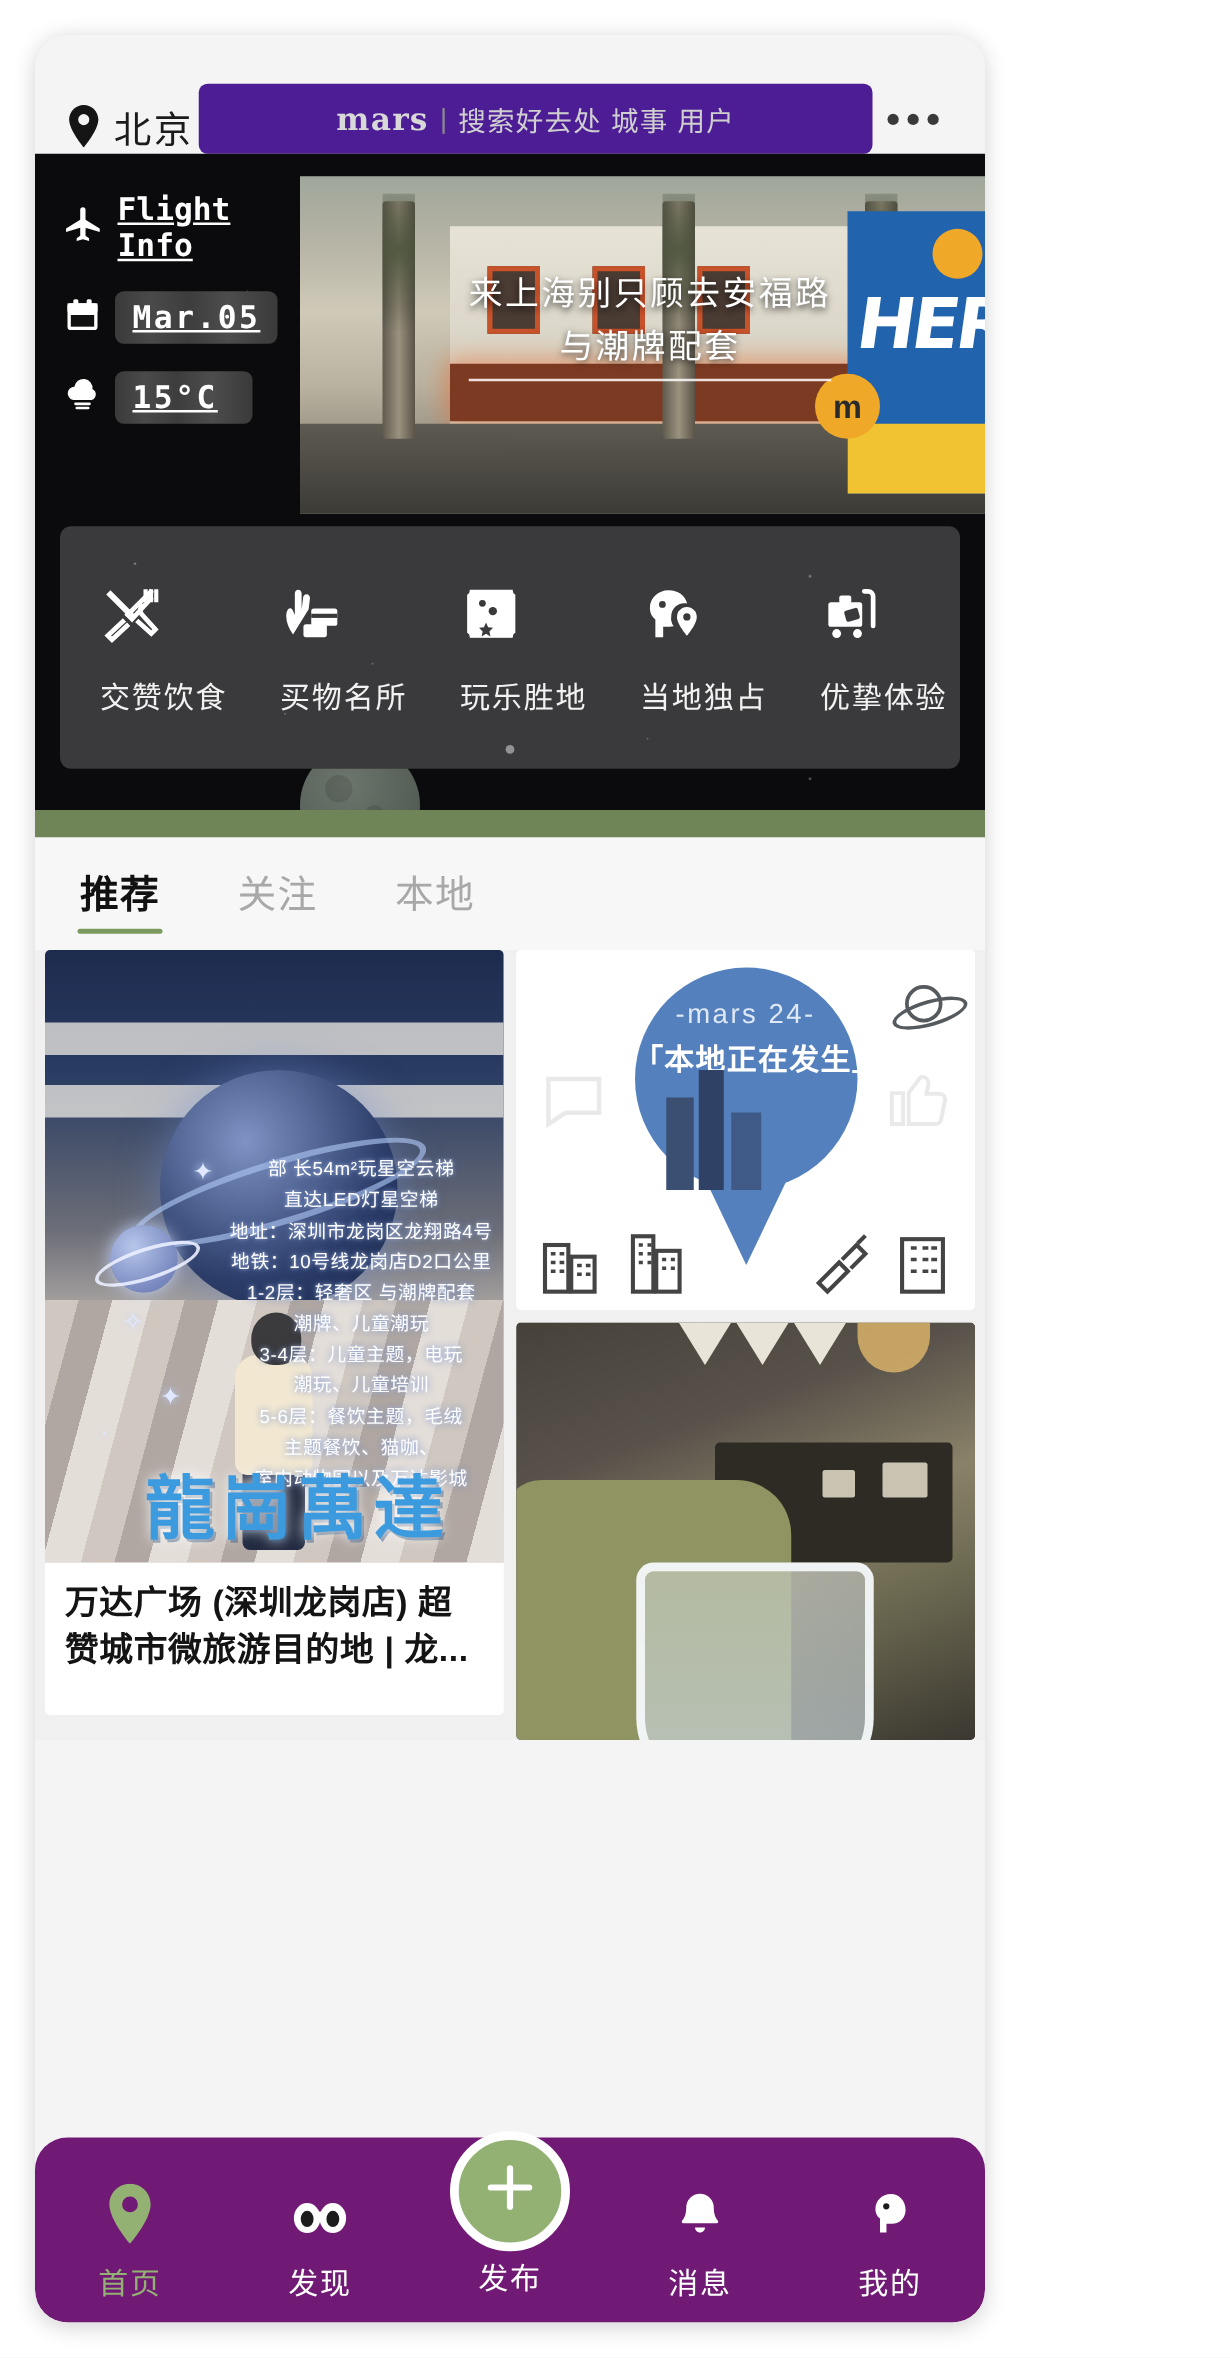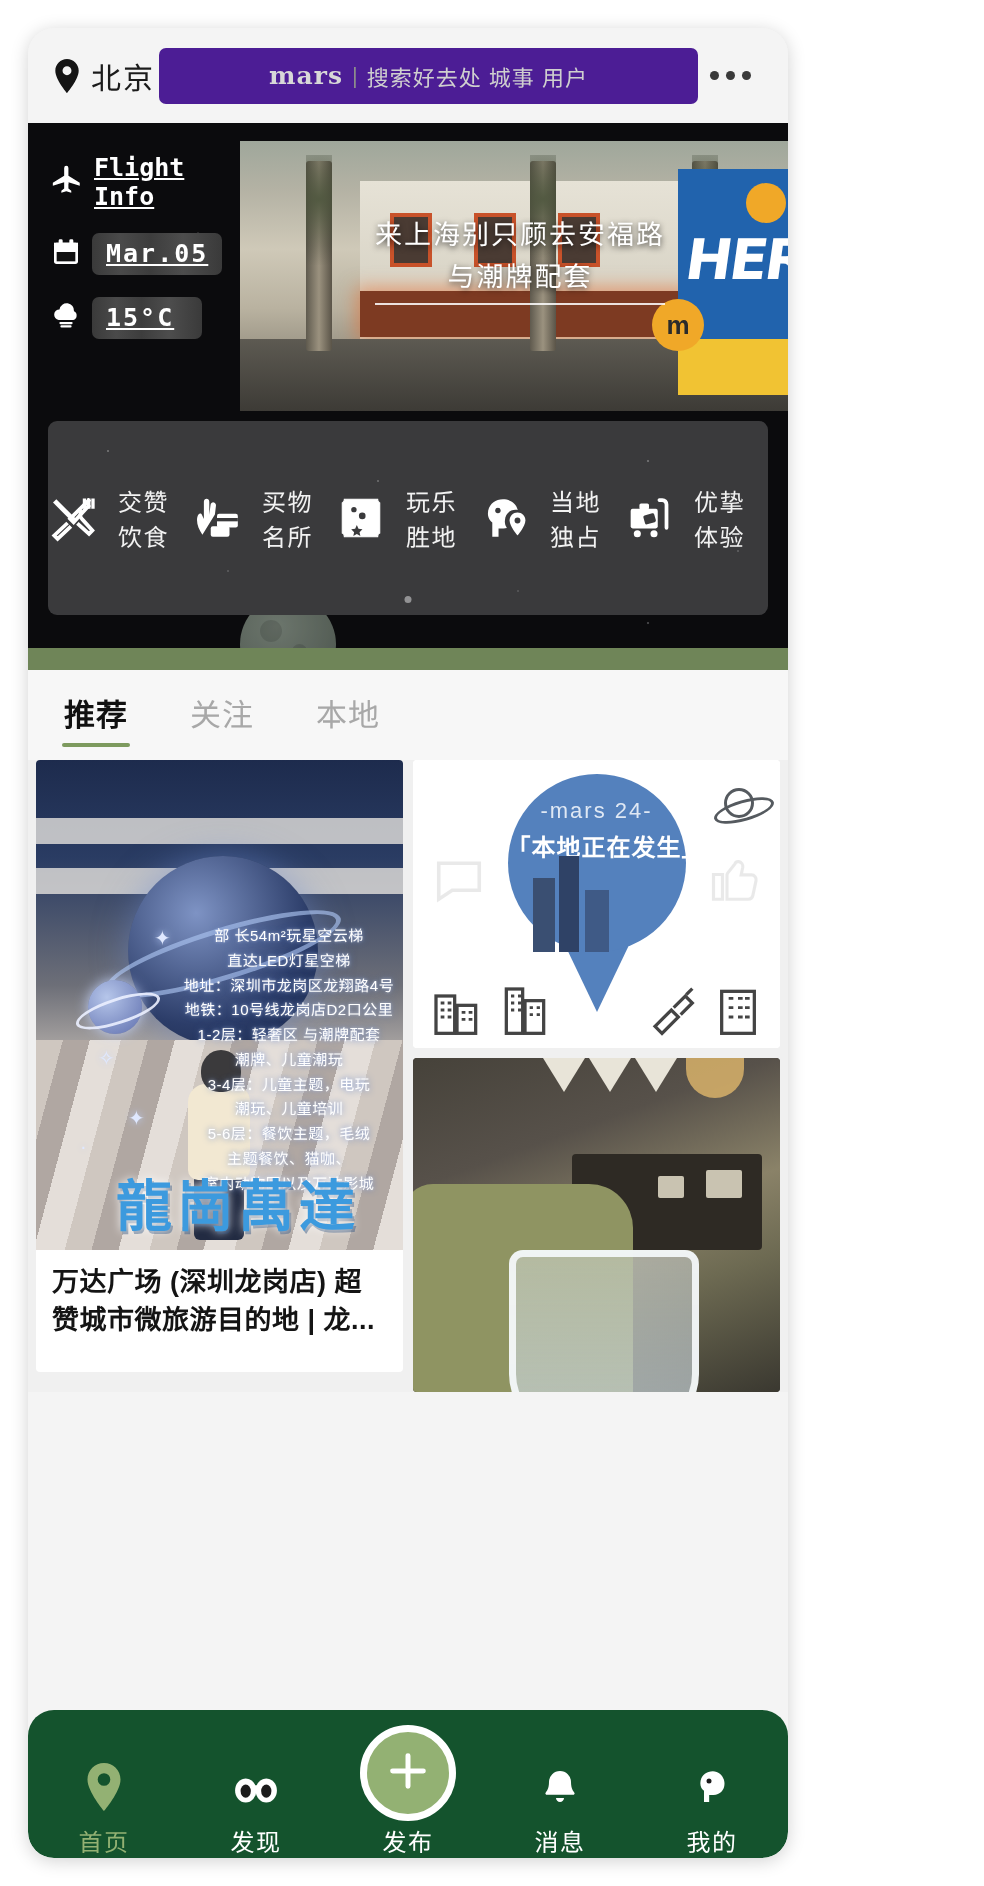--- a/index.html
+++ b/index.html
@@ -23,21 +23,21 @@
     border-radius: 26px;
     overflow: hidden;
     box-shadow: 0 3px 18px rgba(0,0,0,0.18);
   }
 
   
   .topbar {
     height: 95px;
     background: #f4f4f4;
     display: flex;
-    align-items: center;
+    align-items: flex-end;
     padding: 0 26px;
     gap: 0;
   }
   .city-group { display: flex; align-items: center; gap: 11px; flex: 0 0 auto; }
   .pin-icon { width: 26px; height: 34px; display: block; }
   .city-name { font-size: 30px; color: #1b1b1b; letter-spacing: 2px; }
 
   .searchbar {
     flex: 1 1 auto;
     height: 56px;
@@ -227,22 +227,23 @@
       radial-gradient(1.2px 1.2px at 180px 150px, rgba(255,255,255,.35), transparent),
       radial-gradient(1.5px 1.5px at 330px 60px, rgba(255,255,255,.4), transparent),
       radial-gradient(1.2px 1.2px at 470px 170px, rgba(255,255,255,.3), transparent),
       radial-gradient(1.6px 1.6px at 600px 40px, rgba(255,255,255,.45), transparent),
       radial-gradient(1.2px 1.2px at 250px 110px, rgba(255,255,255,.3), transparent),
       radial-gradient(1.3px 1.3px at 690px 130px, rgba(255,255,255,.35), transparent);
   }
   .cat-item {
     position: relative;
     flex: 1 1 0;
-    display: flex; flex-direction: row; align-items: center; gap: 20px;
+    display: flex; flex-direction: column; align-items: flex-start; gap: 20px;
     z-index: 2;
+    padding-left: 32px;
   }
   .cat-icon { height: 54px; display: flex; align-items: center; justify-content: center; }
   .cat-label { font-size: 24px; color: #f2f2f2; letter-spacing: 1.5px; }
 
   .dot-indicator {
     position: absolute; left: 50%; transform: translateX(-50%);
     bottom: 12px; width: 7px; height: 7px; border-radius: 50%;
     background: rgba(255,255,255,.45); z-index: 5;
   }
 
@@ -446,24 +447,24 @@
   .cafe-lamp {
     position: absolute; right: 36px; top: -4px; width: 58px; height: 44px;
     background: #d8b26a; border-radius: 0 0 30px 30px; opacity: .85;
   }
 
   
   .bottom-nav {
     position: absolute;
     left: 0; right: 0; bottom: 0;
     height: 148px;
-    background: #14532d;
+    background: #701a75;
     border-radius: 26px 26px 26px 26px;
     display: flex;
-    align-items: flex-end;
+    align-items: center;
     padding-top: 22px;
     z-index: 10;
   }
   .nav-item {
     flex: 1 1 0;
     display: flex; flex-direction: column; align-items: center; gap: 13px;
     position: relative;
   }
   .nav-icon { height: 46px; display: flex; align-items: center; justify-content: center; }
   .nav-label { font-size: 24px; color: #ffffff; letter-spacing: 1.5px; }

